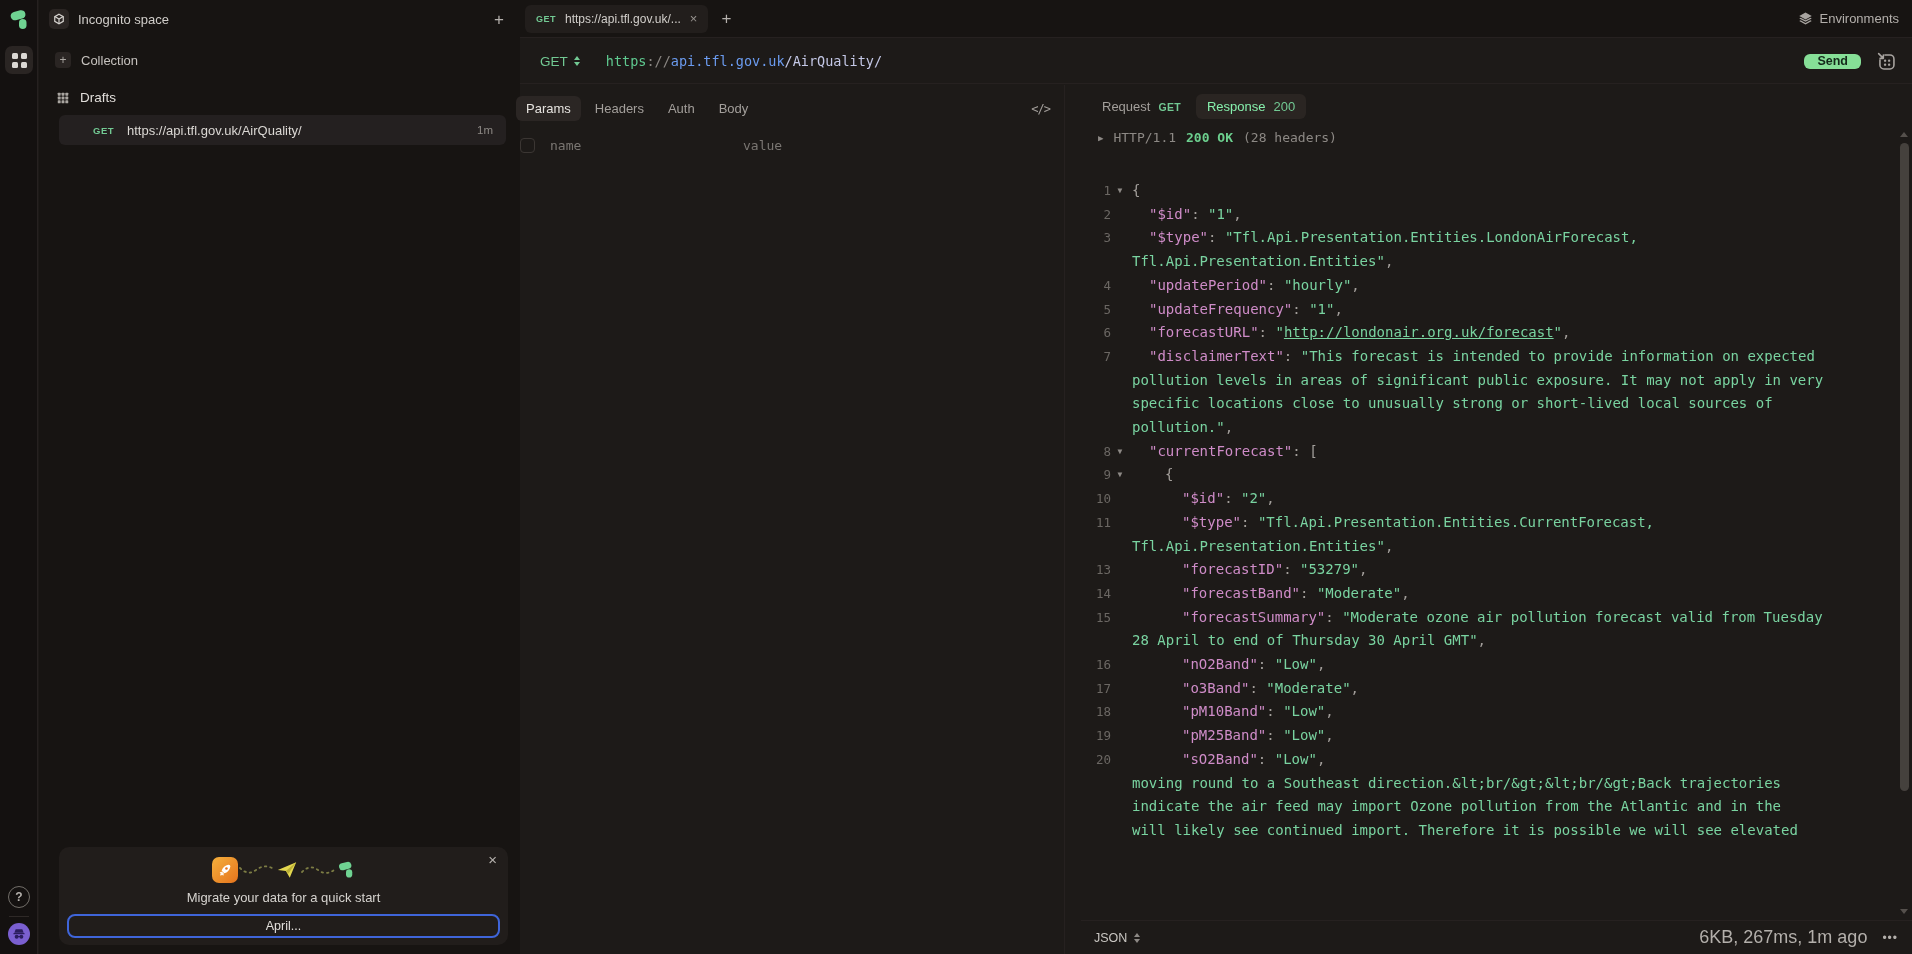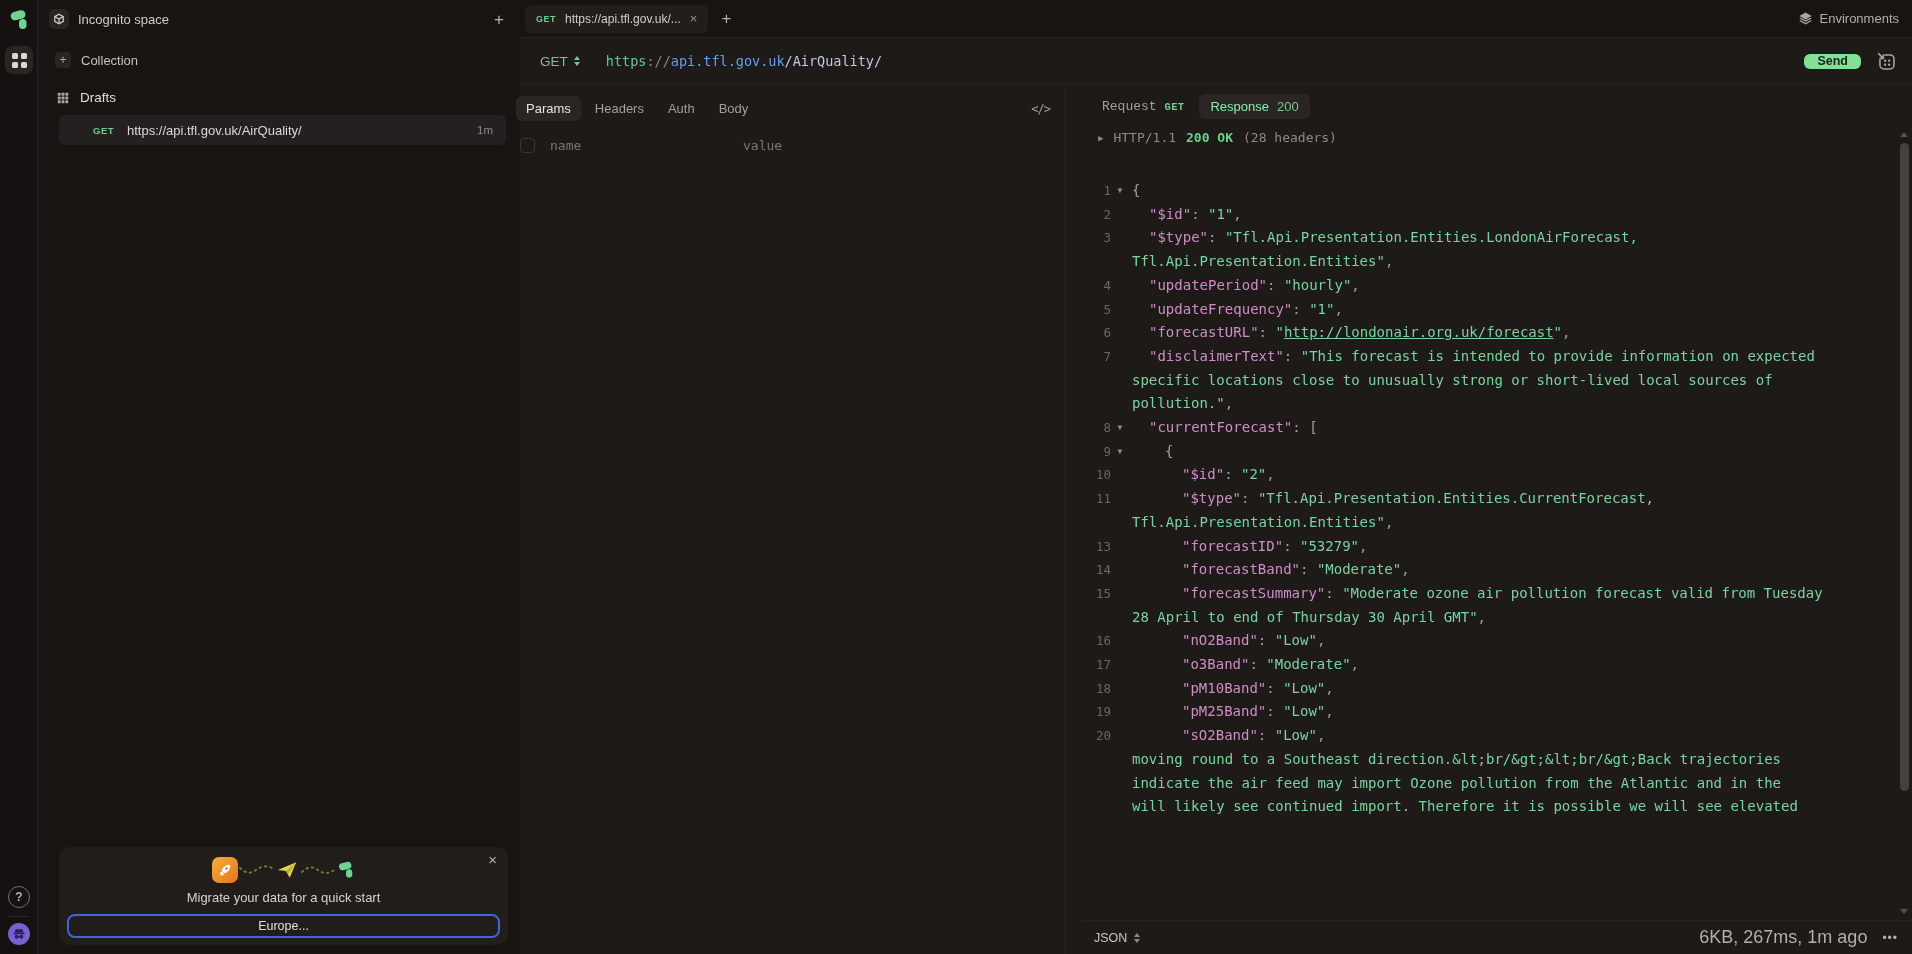--- a/index.html
+++ b/index.html
@@ -79,21 +79,21 @@
   .ptab { font-size:13px; color:#a39f9b; padding:5px 10px; border-radius:6px; }
   .ptab.active { background:#2b2624; color:#e6e3df; }
   .code-icon { font-size:12px; color:#a39f9b; letter-spacing:-1px; }
   .theader { display:flex; align-items:flex-start; margin-top:17px; padding-left:16px; font-size:13px; color:#7a7672; }
   .cb { width:15px; height:15px; border:1.5px solid #3b3633; border-radius:4px; flex:none; }
   .col-name { margin-left:15px; width:193px; }
 
   
   .pane-right { position:absolute; left:1081px; right:0; top:85px; bottom:0; }
   .rtabs { display:flex; align-items:center; padding:9px 0 0 12px; }
-  .req-tab { display:flex; align-items:center; gap:8px; padding:5px 9px;font-family:Liberation Mono, monospace; }
+  .req-tab { display:flex; align-items:center; gap:8px; padding:5px 9px; }
   .req-tab .t1 { font-size:13px; color:#a39f9b; }
   .req-tab .t2 { font-size:10.5px; font-weight:700; color:#72c993; letter-spacing:.3px; }
   .resp-tab { display:flex; align-items:center; gap:8px; padding:5px 11px; background:#2a2522; border-radius:6px; margin-left:6px; }
   .resp-tab .t1 { font-size:13px; color:#86efac; }
   .resp-tab .t2 { font-size:13px; color:#72c993; }
   .status { display:flex; align-items:center; gap:10px; margin:11px 0 0 17px; font-size:13px; color:#8d8985; }
   .status .arrow { font-size:9px; color:#8d8985; }
   .status .ok { color:#6ccf8e; font-weight:700; }
 
   .code { position:absolute; left:0; right:14px; top:94px; bottom:34px; overflow:hidden; font-size:14px; line-height:23.7px; }
@@ -206,21 +206,21 @@
         </svg>
         <svg width="36" height="18" viewBox="0 0 36 18">
           <path d="M2 11 Q10 3 18 9 T34 9" stroke="#7c7c44" fill="none" stroke-width="1.8" stroke-dasharray="1.5 4" stroke-linecap="round"></path>
         </svg>
         <svg width="20" height="20" viewBox="0 0 24 24">
           <rect x="3.5" y="3" width="15" height="8.5" rx="4.25" fill="#6fd392" transform="rotate(-14 11 7)"></rect>
           <rect x="12" y="11" width="7.5" height="10" rx="3.75" fill="#6fd392"></rect>
         </svg>
       </div>
       <div class="mig-title">Migrate your data for a quick start</div>
-      <button class="mig-import">Europe...</button>
+      <button class="mig-import">April...</button>
     </div>
   </div>
 
   <div class="topstrip">
     <div class="tab">
       <span class="tab-method">GET</span>
       <span class="tab-title">https://api.tfl.gov.uk/...</span>
       <span class="tab-close">×</span>
     </div>
     <span class="newtab">+</span>
@@ -331,20 +331,21 @@
           <span class="ct"><span class="tk">"forecastURL"</span><span class="tp">: </span><span class="ts">"</span><span class="tu">http://londonair.org.uk/forecast</span><span class="ts">"</span><span class="tp">,</span></span>
         </div>
         <div class="crow i1">
           <span class="gut">7</span>
           <span class="fold"></span>
           <span class="ct"><span class="tk">"disclaimerText"</span><span class="tp">: </span><span class="ts">"This forecast is intended to provide information on expected</span></span>
         </div>
         <div class="crow i0">
           <span class="gut"></span>
           <span class="fold"></span>
+          <span class="ct"><span class="ts">pollution levels in areas of significant public exposure. It may not apply in very</span></span>
         </div>
         <div class="crow i0">
           <span class="gut"></span>
           <span class="fold"></span>
           <span class="ct"><span class="ts">specific locations close to unusually strong or short-lived local sources of</span></span>
         </div>
         <div class="crow i0">
           <span class="gut"></span>
           <span class="fold"></span>
           <span class="ct"><span class="ts">pollution."</span><span class="tp">,</span></span>

